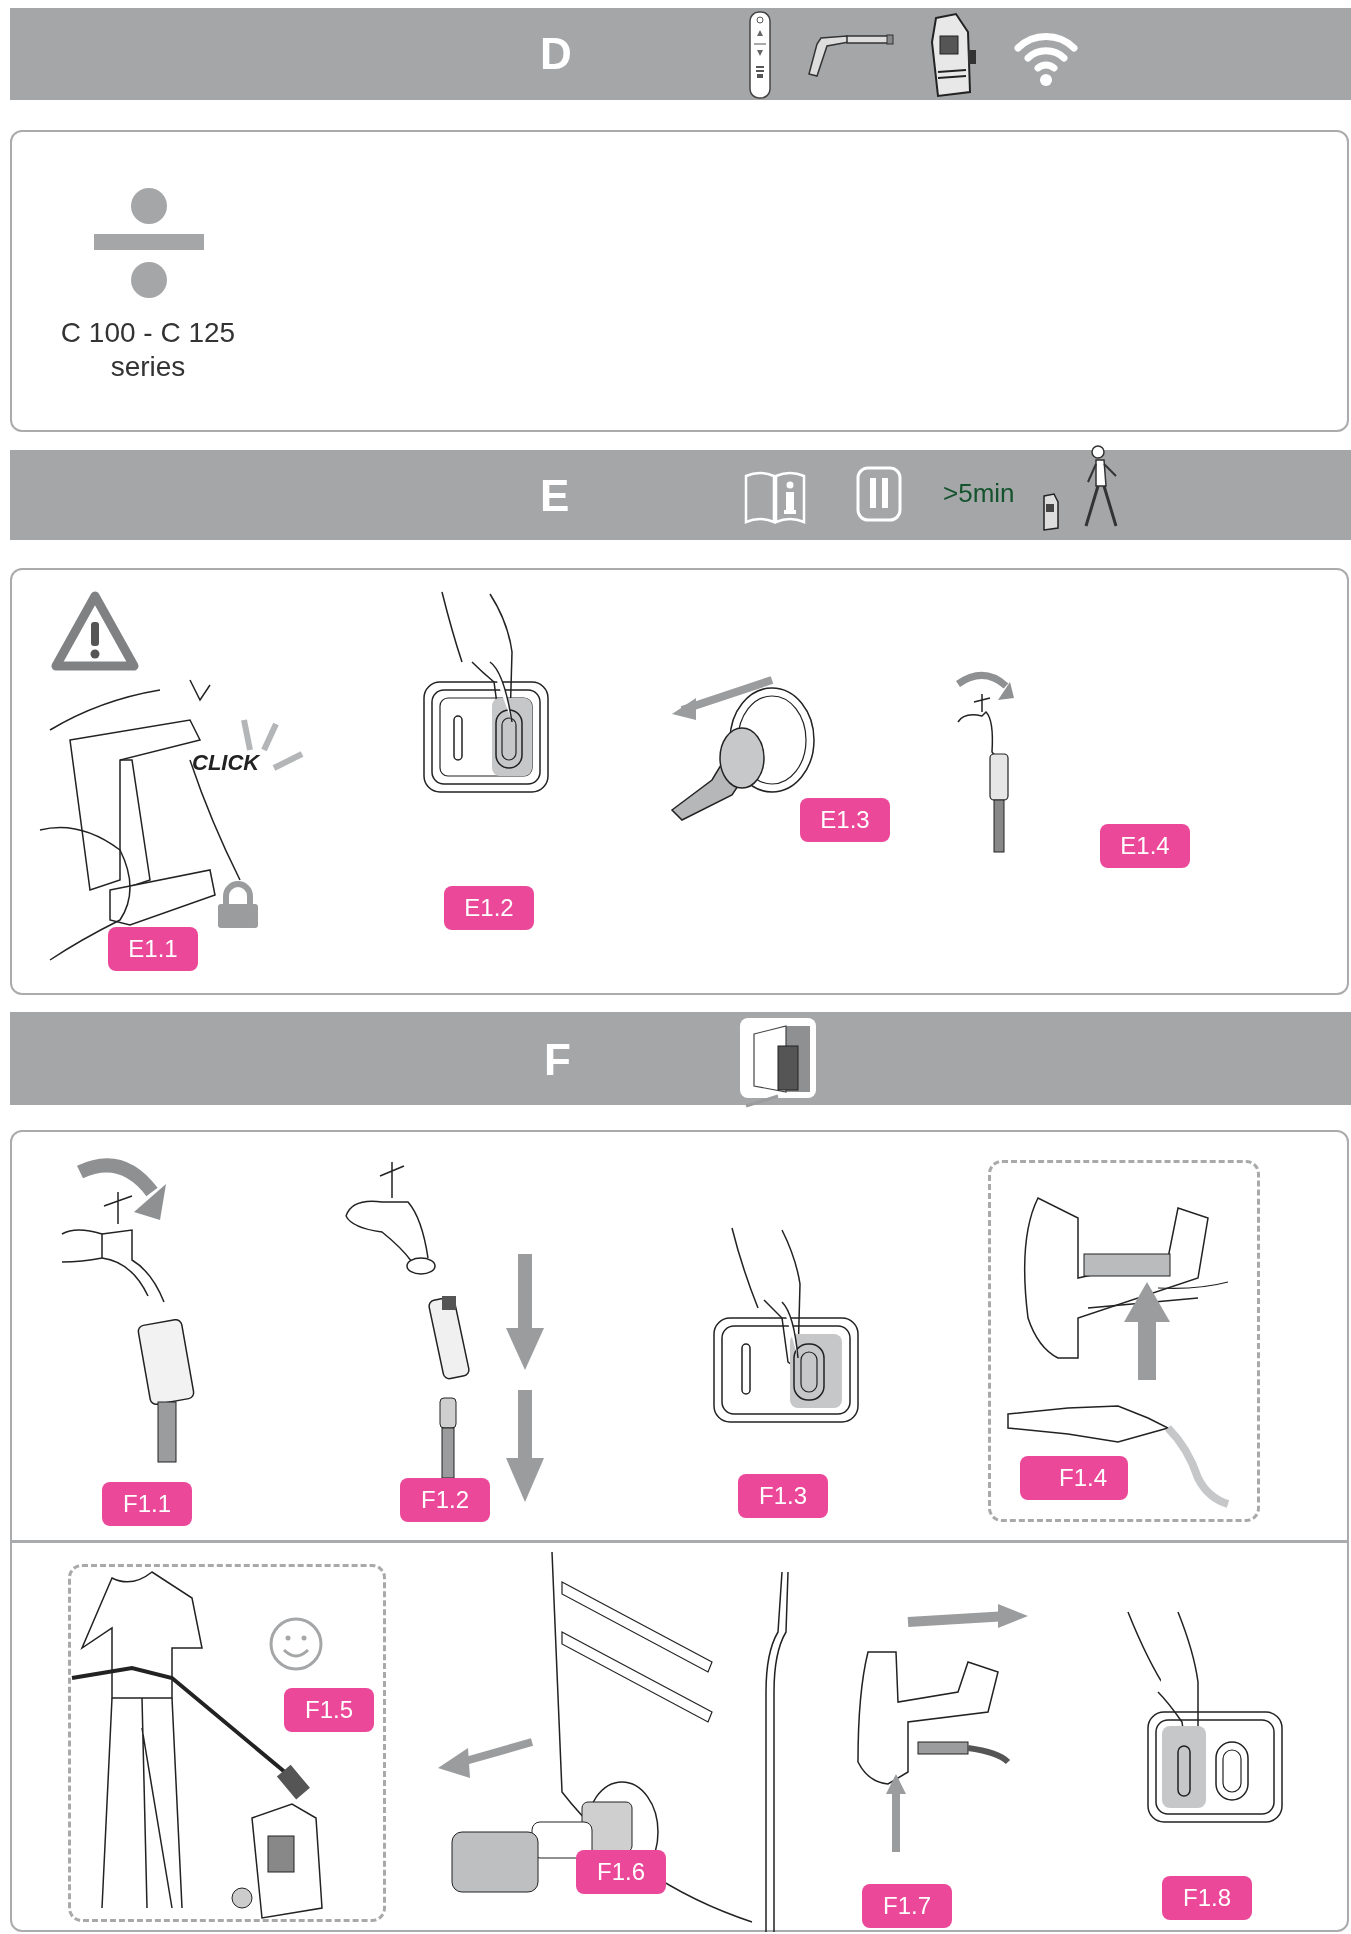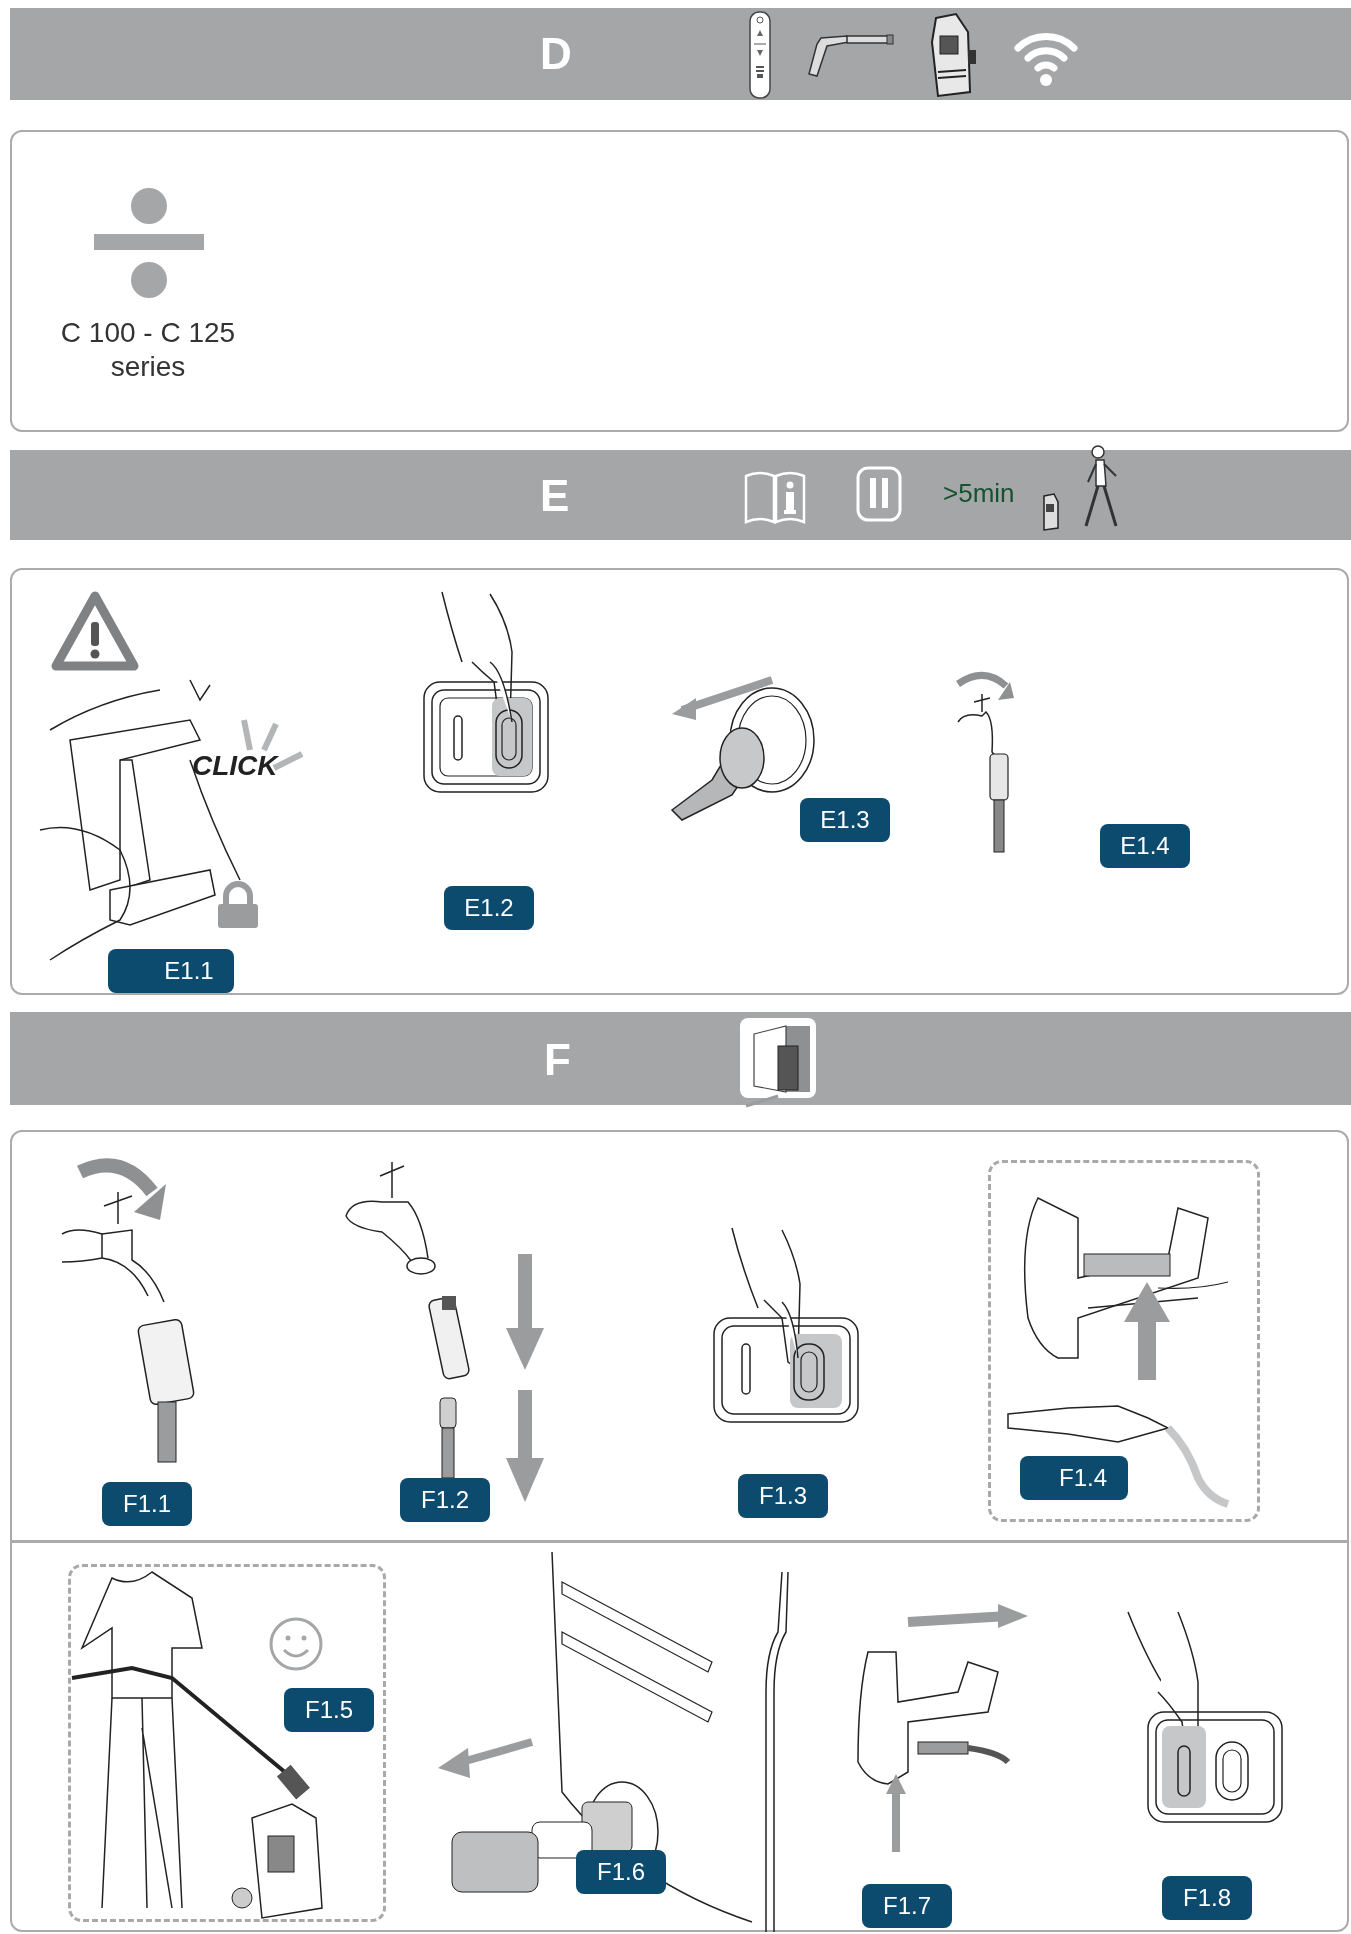--- a/index.html
+++ b/index.html
@@ -1,20 +1,20 @@
 <!DOCTYPE html>
 <html><head>
 <meta charset="utf-8">
 <style>
   html,body{margin:0;padding:0;background:#fff;}
   body{width:1351px;height:1934px;position:relative;overflow:hidden;font-family:"Liberation Sans",sans-serif;}
   .bar{position:absolute;left:10px;width:1341px;background:#a4a6a8;}
   .bar-letter{position:absolute;color:#fff;font-weight:bold;font-size:44px;line-height:1;}
   .panel{position:absolute;left:10px;width:1339px;border:2px solid #a9abad;border-radius:12px;background:#fff;box-sizing:border-box;}
-  .badge{position:absolute;background:#0c4a6e;color:#fff;font-size:24px;border-radius:8px;text-align:center;line-height:44px;height:44px;width:90px;}
+  .badge{position:absolute;background:#ec4899;color:#fff;font-size:24px;border-radius:8px;text-align:center;line-height:44px;height:44px;width:90px;}
   .dashed{position:absolute;border:3px dashed #a7a9ab;border-radius:14px;box-sizing:border-box;}
   .abs{position:absolute;}
   .series-text{position:absolute;color:#333;font-size:28px;text-align:center;line-height:34px;width:200px;}
   .gray-txt{color:#14532d;font-size:28px;position:absolute;}
   svg{position:absolute;overflow:visible;}
 </style>
 </head>
 <body>
 
 <div class="bar" style="top:8px;height:92px;">
@@ -109,31 +109,31 @@
 
   <svg width="240" height="280" style="left:28px;top:110px;" viewBox="0 0 240 280">
     <path d="M10 50 Q60 20 120 10" fill="none" stroke="#222" stroke-width="1.5"></path>
     <path d="M30 60 L150 40 L160 60 L80 80 L80 200 L50 210 Z" fill="#fff" stroke="#222" stroke-width="1.5"></path>
     <path d="M80 80 L92 80 L110 200 L80 210" fill="none" stroke="#222" stroke-width="1.5"></path>
     <path d="M70 210 L170 190 L175 215 L90 245 L70 240 Z" fill="#fff" stroke="#222" stroke-width="1.5"></path>
     <path d="M0 150 Q40 140 80 170 Q100 210 80 240 Q40 260 10 280" fill="none" stroke="#222" stroke-width="1.5"></path>
     <path d="M150 0 L160 20 L170 5" fill="none" stroke="#222" stroke-width="1.5"></path>
     <path d="M150 80 Q170 140 200 200" fill="none" stroke="#222" stroke-width="1.5"></path>
   </svg>
-  <span class="abs" style="left:180px;top:180px;font-weight:bold;font-size:28px;color:#222;font-style:italic;">CLICK</span>
+  <span class="abs" style="left:180px;top:180px;font-weight:bold;font-size:22px;color:#222;font-style:italic;">CLICK</span>
   <svg width="70" height="70" style="left:228px;top:150px;" viewBox="0 0 70 70">
     <path d="M4 0 L10 30" stroke="#b3b5b7" stroke-width="6"></path>
     <path d="M36 4 L24 30" stroke="#b3b5b7" stroke-width="6"></path>
     <path d="M62 34 L34 48" stroke="#b3b5b7" stroke-width="6"></path>
   </svg>
   <svg width="44" height="48" style="left:204px;top:312px;" viewBox="0 0 44 48">
     <path d="M10 22 L10 14 A12 12 0 0 1 34 14 L34 22" fill="none" stroke="#9a9c9e" stroke-width="6"></path>
     <rect x="2" y="22" width="40" height="24" rx="3" fill="#9a9c9e"></rect>
   </svg>
-  <div class="badge" style="left:96px;top:379px;padding-left:36px;">E1.1</div>
+  <div class="badge" style="left:96px;top:357px;">E1.1</div>
 
   <svg width="160" height="220" style="left:400px;top:22px;" viewBox="0 0 160 220">
     <path d="M30 0 Q40 40 50 70" fill="none" stroke="#222" stroke-width="1.5"></path>
     <path d="M78 2 Q96 30 100 60 L98 130 Q94 140 88 134 L82 90 Q70 80 60 70" fill="#fff" stroke="#222" stroke-width="1.5"></path>
     <rect x="12" y="90" width="124" height="110" rx="16" fill="none" stroke="#222" stroke-width="1.5"></rect>
     <rect x="20" y="98" width="108" height="94" rx="12" fill="none" stroke="#222" stroke-width="1.5"></rect>
     <rect x="28" y="106" width="92" height="78" rx="8" fill="none" stroke="#222" stroke-width="1.2"></rect>
     <rect x="80" y="106" width="40" height="78" rx="8" fill="#c5c7c9"></rect>
     <rect x="42" y="124" width="8" height="44" rx="4" fill="none" stroke="#222" stroke-width="1.5"></rect>
     <rect x="84" y="118" width="26" height="58" rx="13" fill="none" stroke="#222" stroke-width="1.5"></rect>

